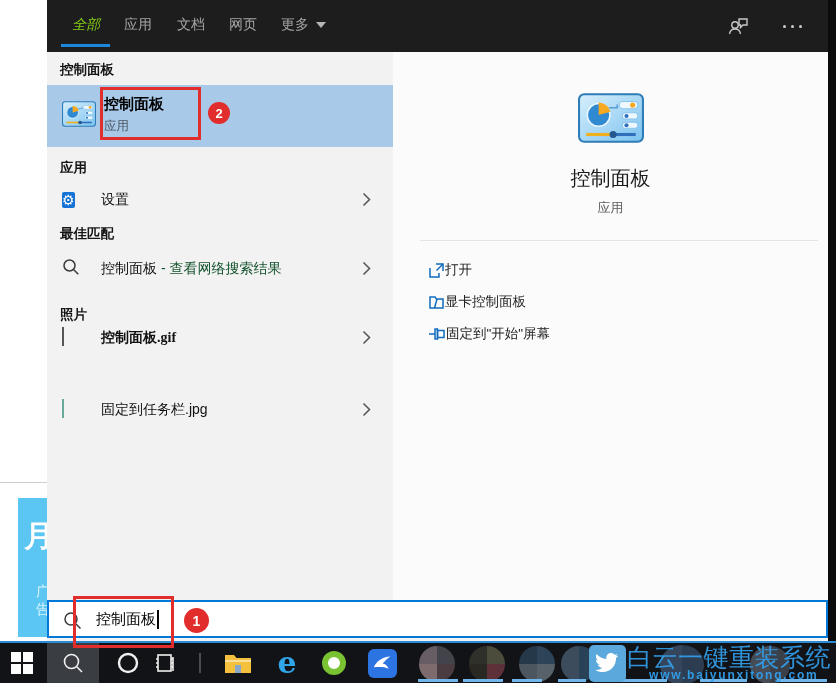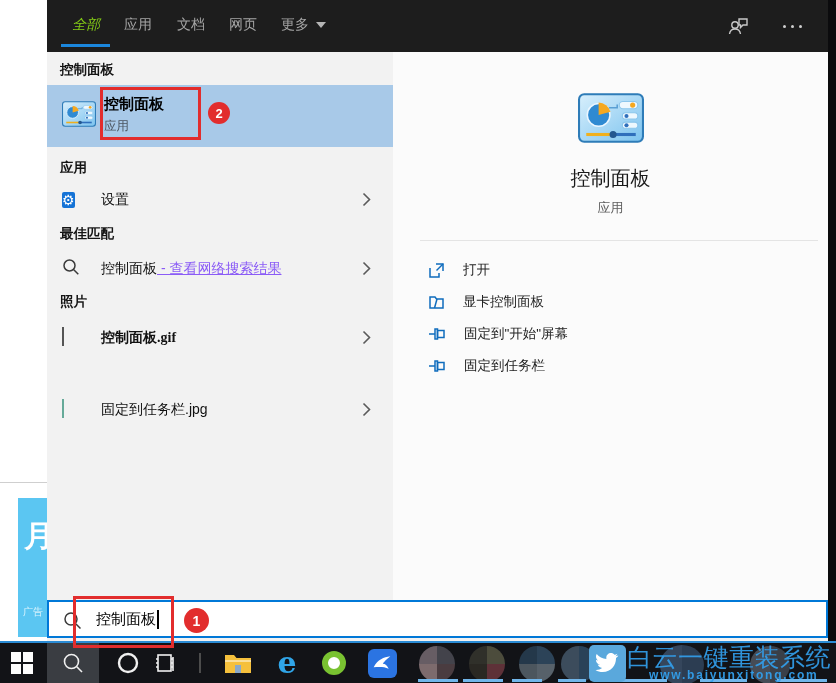--- a/index.html
+++ b/index.html
@@ -5,21 +5,21 @@
   * { margin:0; padding:0; box-sizing:border-box; }
   html,body { width:836px; height:683px; }
   body { font-family:"Liberation Sans","DejaVu Sans",sans-serif; background:#fff; overflow:hidden; }
   .page { position:relative; width:836px; height:683px; background:#fff; }
 
   
   .desktop-right { position:absolute; left:828px; top:0; width:8px; height:683px; background:#0b0b0d; }
   .desktop-hairline { position:absolute; left:0; top:482px; width:47px; height:1px; background:#cfcfcf; }
   .ad-banner { position:absolute; left:18px; top:498px; width:29px; height:139px; background:#5bc6f2; overflow:hidden; }
   .ad-char { position:absolute; left:6px; top:18px; font-size:30px; color:#ffffff; font-weight:700; }
-  .ad-label { position:absolute; left:5px; bottom:18px; font-size:10px; color:#d9f3fd; }
+  .ad-label { position:absolute; left:18px; bottom:18px; font-size:14px; color:#d9f3fd; }
 
   
   .panel { position:absolute; left:47px; top:0; width:781px; height:641px; background:#f2f2f2; }
 
   
   .topbar { position:absolute; left:0; top:0; width:781px; height:52px; background:#1d1d1d; }
   .tab { position:absolute; top:16px; font-size:14px; color:#a6a6a6; cursor:pointer; }
   .tab.active { color:#84cc16;font-style:italic; }
   .tab-underline { position:absolute; left:14px; top:44px; width:49px; height:3px; background:#1b87dd; }
   .tab-more { display:flex; align-items:center; gap:7px; }
@@ -35,35 +35,35 @@
   .sec-header { position:absolute; left:13px; font-size:13.5px; font-weight:700; color:#151515; }
   .hl-row { position:absolute; left:0; top:33px; width:346px; height:62px; background:#a8c9e8; }
   .bm-title { position:absolute; left:57px; top:10px; font-size:15px; font-weight:700; color:#000; }
   .bm-sub   { position:absolute; left:57px; top:33px; font-size:12.5px; color:#4b5560; }
   .bm-icon  { position:absolute; left:15px; top:16px; }
 
   .result-row { position:absolute; left:0; width:346px; height:34px; }
   .row-icon { position:absolute; left:15px; top:7px; }
   .row-label { position:absolute; left:54px; top:8px; font-size:14px; color:#111; white-space:nowrap; }
   .row-label b { font-weight:700;font-family:Liberation Serif, serif; }
-  .row-label .dim { color:#8b5cf6;text-decoration:underline; }
+  .row-label .dim { color:#14532d; }
   .chev { position:absolute; left:315px; top:9px; }
   .gear-tile { width:20px; height:20px; background:#1573d6; color:#fff; font-size:14px; line-height:20px; text-align:center; border-radius:2px; }
   .thumb { width:22px; height:16px; border:1px solid #b9b9b9; }
   .thumb.dark  { background:linear-gradient(90deg,#3c3c3c 55%, #2b2b2b); border-color:#555; }
   .thumb.light { background:linear-gradient(180deg,#f4f1ec 60%, #d8cfc4); }
   .thumb.green { background:linear-gradient(90deg,#72b031 30%, #ffffff 30% 62%, #8bc34a 62%); border-color:#6a9; }
 
   
   .preview-center { position:absolute; left:16px; top:0; width:403px; text-align:center; }
   .preview-title { position:absolute; top:113px; width:100%; font-size:20px; color:#1a1a1a; }
   .preview-sub { position:absolute; top:147px; width:100%; font-size:13px; color:#5f5f5f; }
   .big-icon { position:absolute; top:41px; left:50%; margin-left:-33px; }
   .divider { position:absolute; left:27px; top:188px; width:398px; height:1px; background:#e4e4e4; }
-  .action-row { position:absolute; left:35px; height:26px; display:flex; align-items:center; gap:18px; }
+  .action-row { position:absolute; left:35px; height:26px; display:flex; align-items:center; }
   .action-label { font-size:13.5px; color:#1c1c1c; white-space:nowrap; }
 
   
   .searchbar { position:absolute; left:0; top:600px; width:781px; height:38px; background:#fff; border:2px solid #0078d7; display:flex; align-items:center; }
   .search-text { margin-left:47px; font-size:15px; color:#000; }
   .caret-bar { display:inline-block; width:1.5px; height:19px; background:#000; vertical-align:-4px; margin-left:1px; }
   .searchbar .mag { position:absolute; left:14px; top:9px; }
 
   
   .taskbar { position:absolute; left:0; top:641px; width:836px; height:42px; background:#121317; border-top:2px solid #2a8bd4; }
@@ -193,21 +193,21 @@
             </svg>
         </span>
         <span class="row-label"><span>控制面板</span><span class="dim"> - 查看网络搜索结果</span></span>
         <span class="chev">
           <svg width="9" height="15" viewBox="0 0 9 15" fill="none" stroke="#5a5a5a" stroke-width="1.6">
               <path d="M1.5 1.5 L7.5 7.5 L1.5 13.5"></path>
             </svg>
         </span>
       </div>
 
-      <div class="sec-header" style="top:241px">照片</div>
+      <div class="sec-header" style="top:254px">照片</div>
 
       <div class="result-row" style="top:269px">
         <span class="row-icon"><span class="thumb dark"></span></span>
         <span class="row-label"><b>控制面板.gif</b></span>
         <span class="chev">
           <svg width="9" height="15" viewBox="0 0 9 15" fill="none" stroke="#5a5a5a" stroke-width="1.6">
               <path d="M1.5 1.5 L7.5 7.5 L1.5 13.5"></path>
             </svg>
         </span>
       </div>
@@ -276,30 +276,20 @@
       <div class="action-row" style="top:269px">
         <span>
           <svg width="18" height="16" viewBox="0 0 18 16" fill="none" stroke="#0f6cbd" stroke-width="1.5">
               <path d="M1 8 H7"></path>
               <rect x="7" y="3" width="2.5" height="10"></rect>
               <rect x="9.5" y="4.5" width="6.5" height="7"></rect>
             </svg>
         </span>
         <span class="action-label">固定到"开始"屏幕</span>
       </div>
-      <div class="action-row" style="top:301px">
-        <span>
-          <svg width="18" height="16" viewBox="0 0 18 16" fill="none" stroke="#0f6cbd" stroke-width="1.5">
-              <path d="M1 8 H7"></path>
-              <rect x="7" y="3" width="2.5" height="10"></rect>
-              <rect x="9.5" y="4.5" width="6.5" height="7"></rect>
-            </svg>
-        </span>
-        <span class="action-label">固定到任务栏</span>
-      </div>
     </div>
 
     <div class="searchbar">
       <span class="mag">
         <svg width="19" height="19" viewBox="0 0 19 19" fill="none" stroke="#3a3a3a" stroke-width="1.5">
             <circle cx="8" cy="8" r="6"></circle>
             <path d="M12.7 12.7 L17.5 17.5"></path>
           </svg>
       </span>
       <span class="search-text">控制面板</span>

